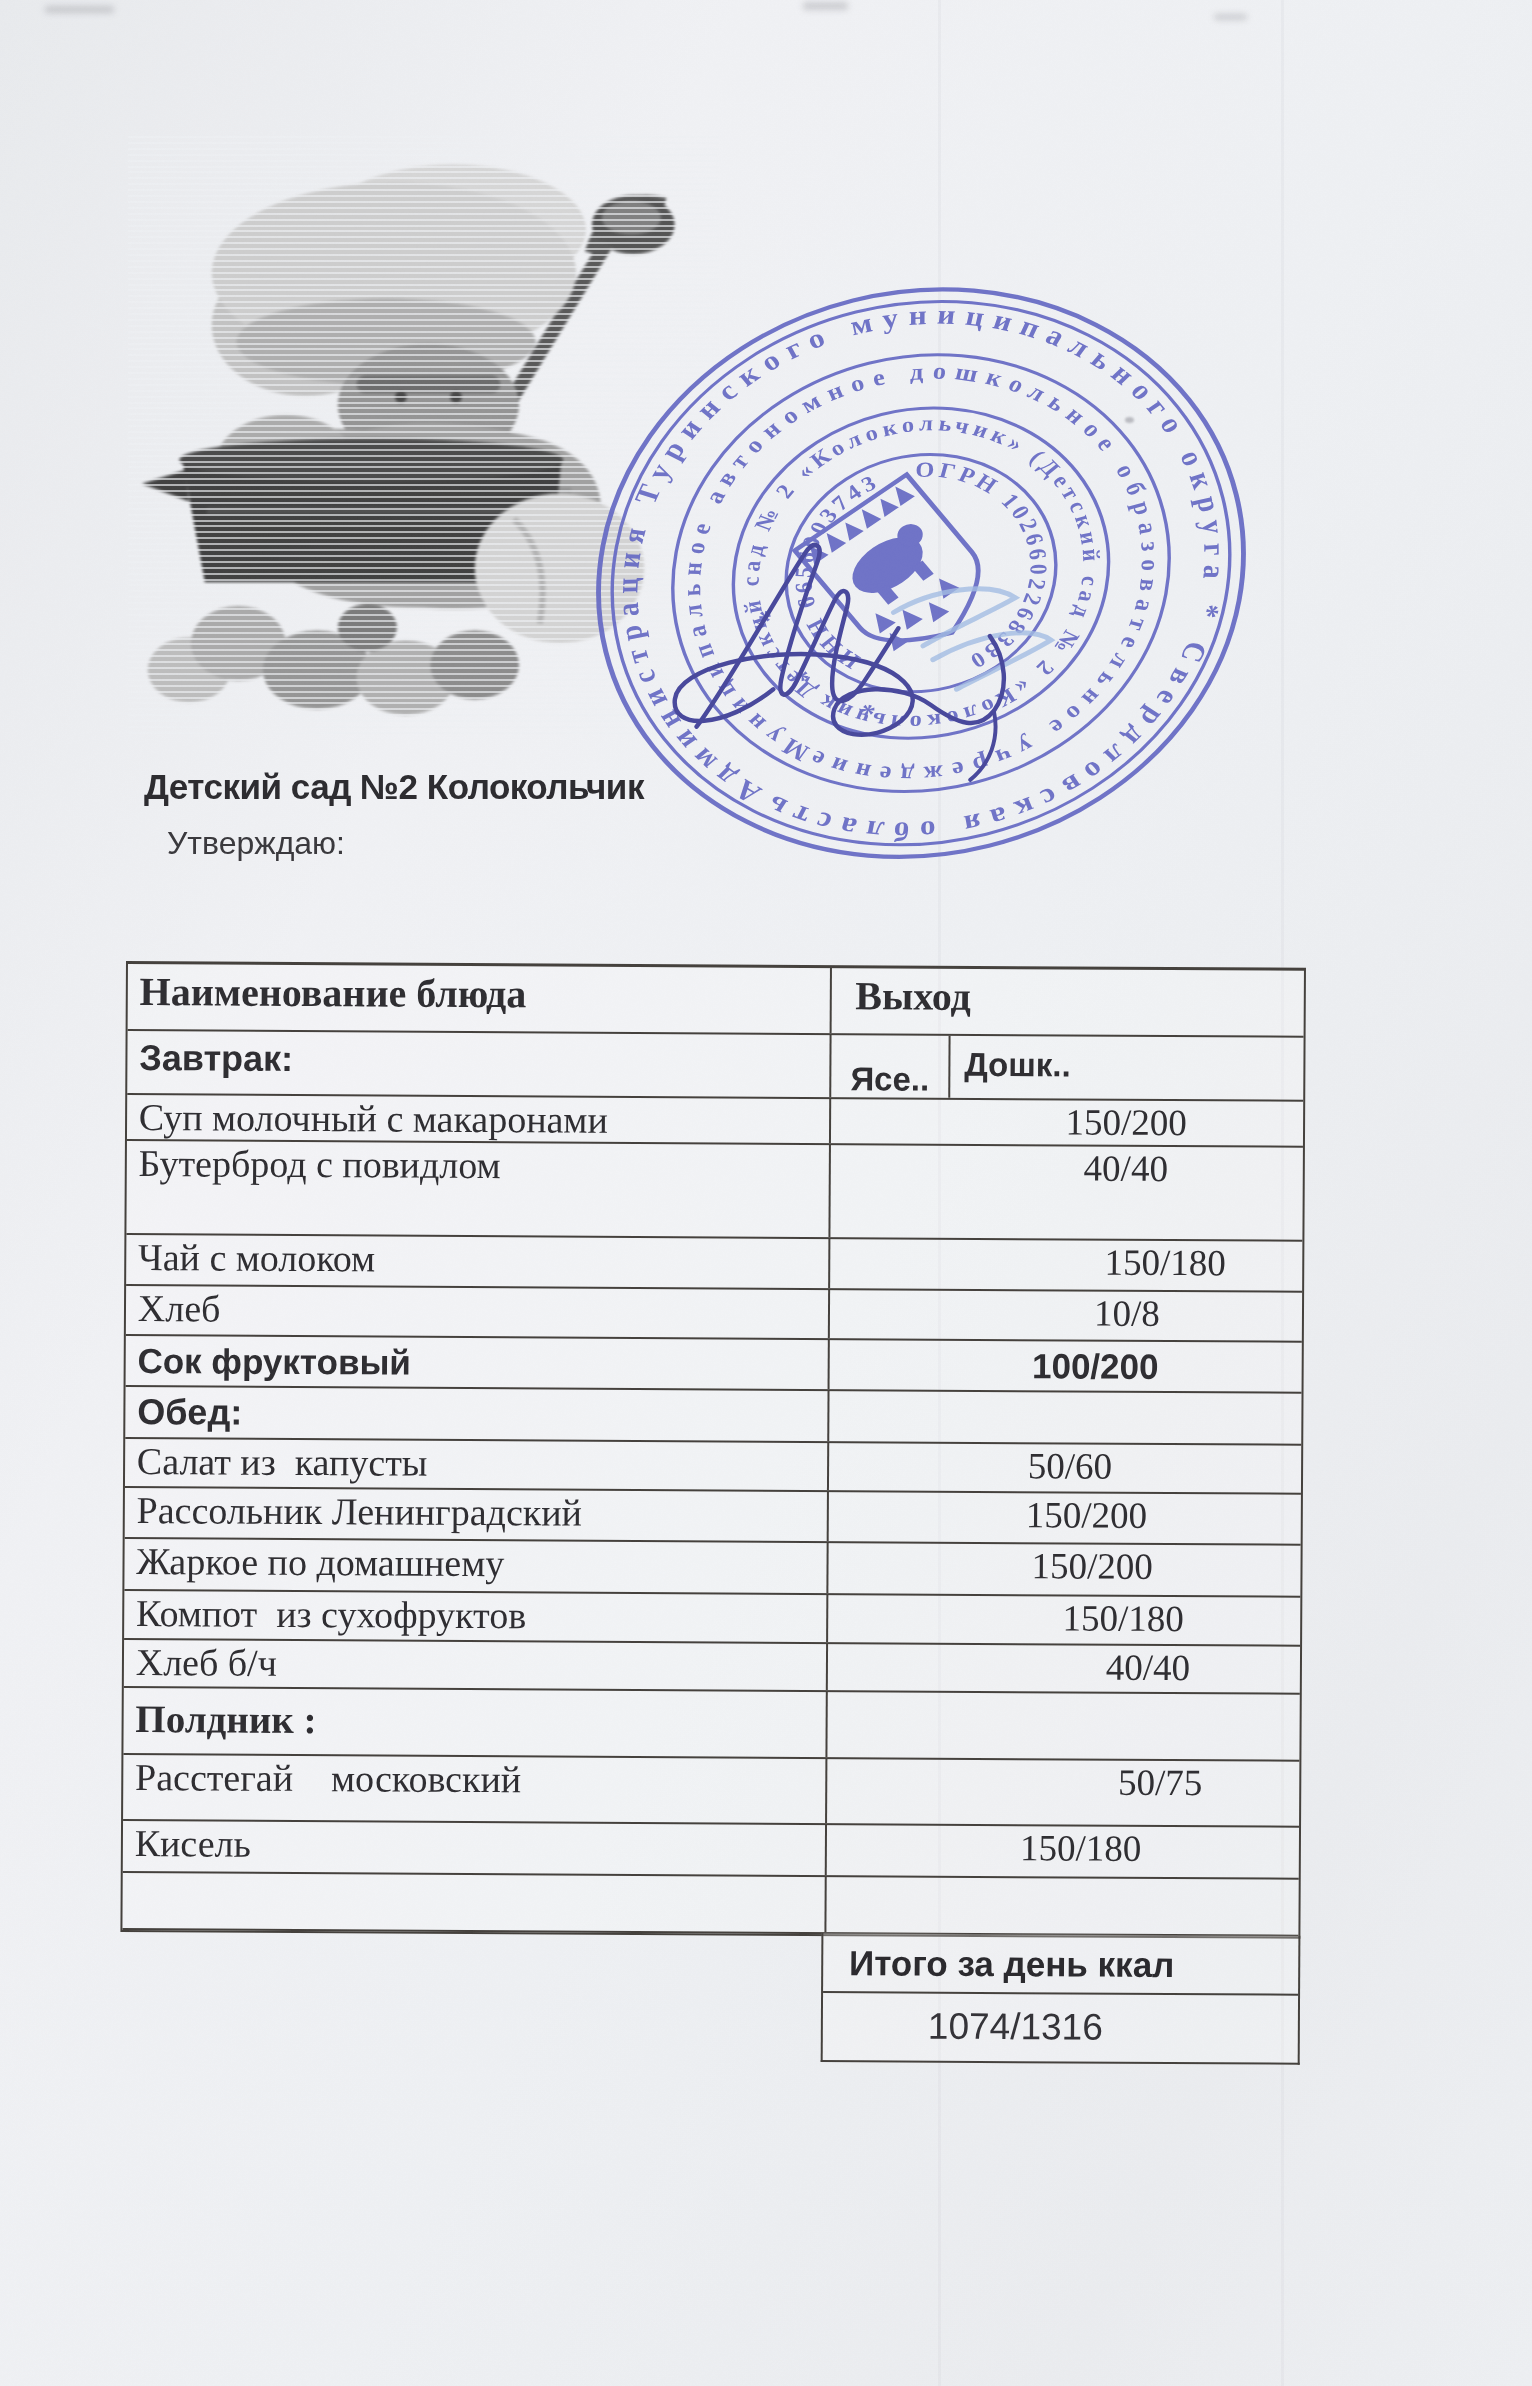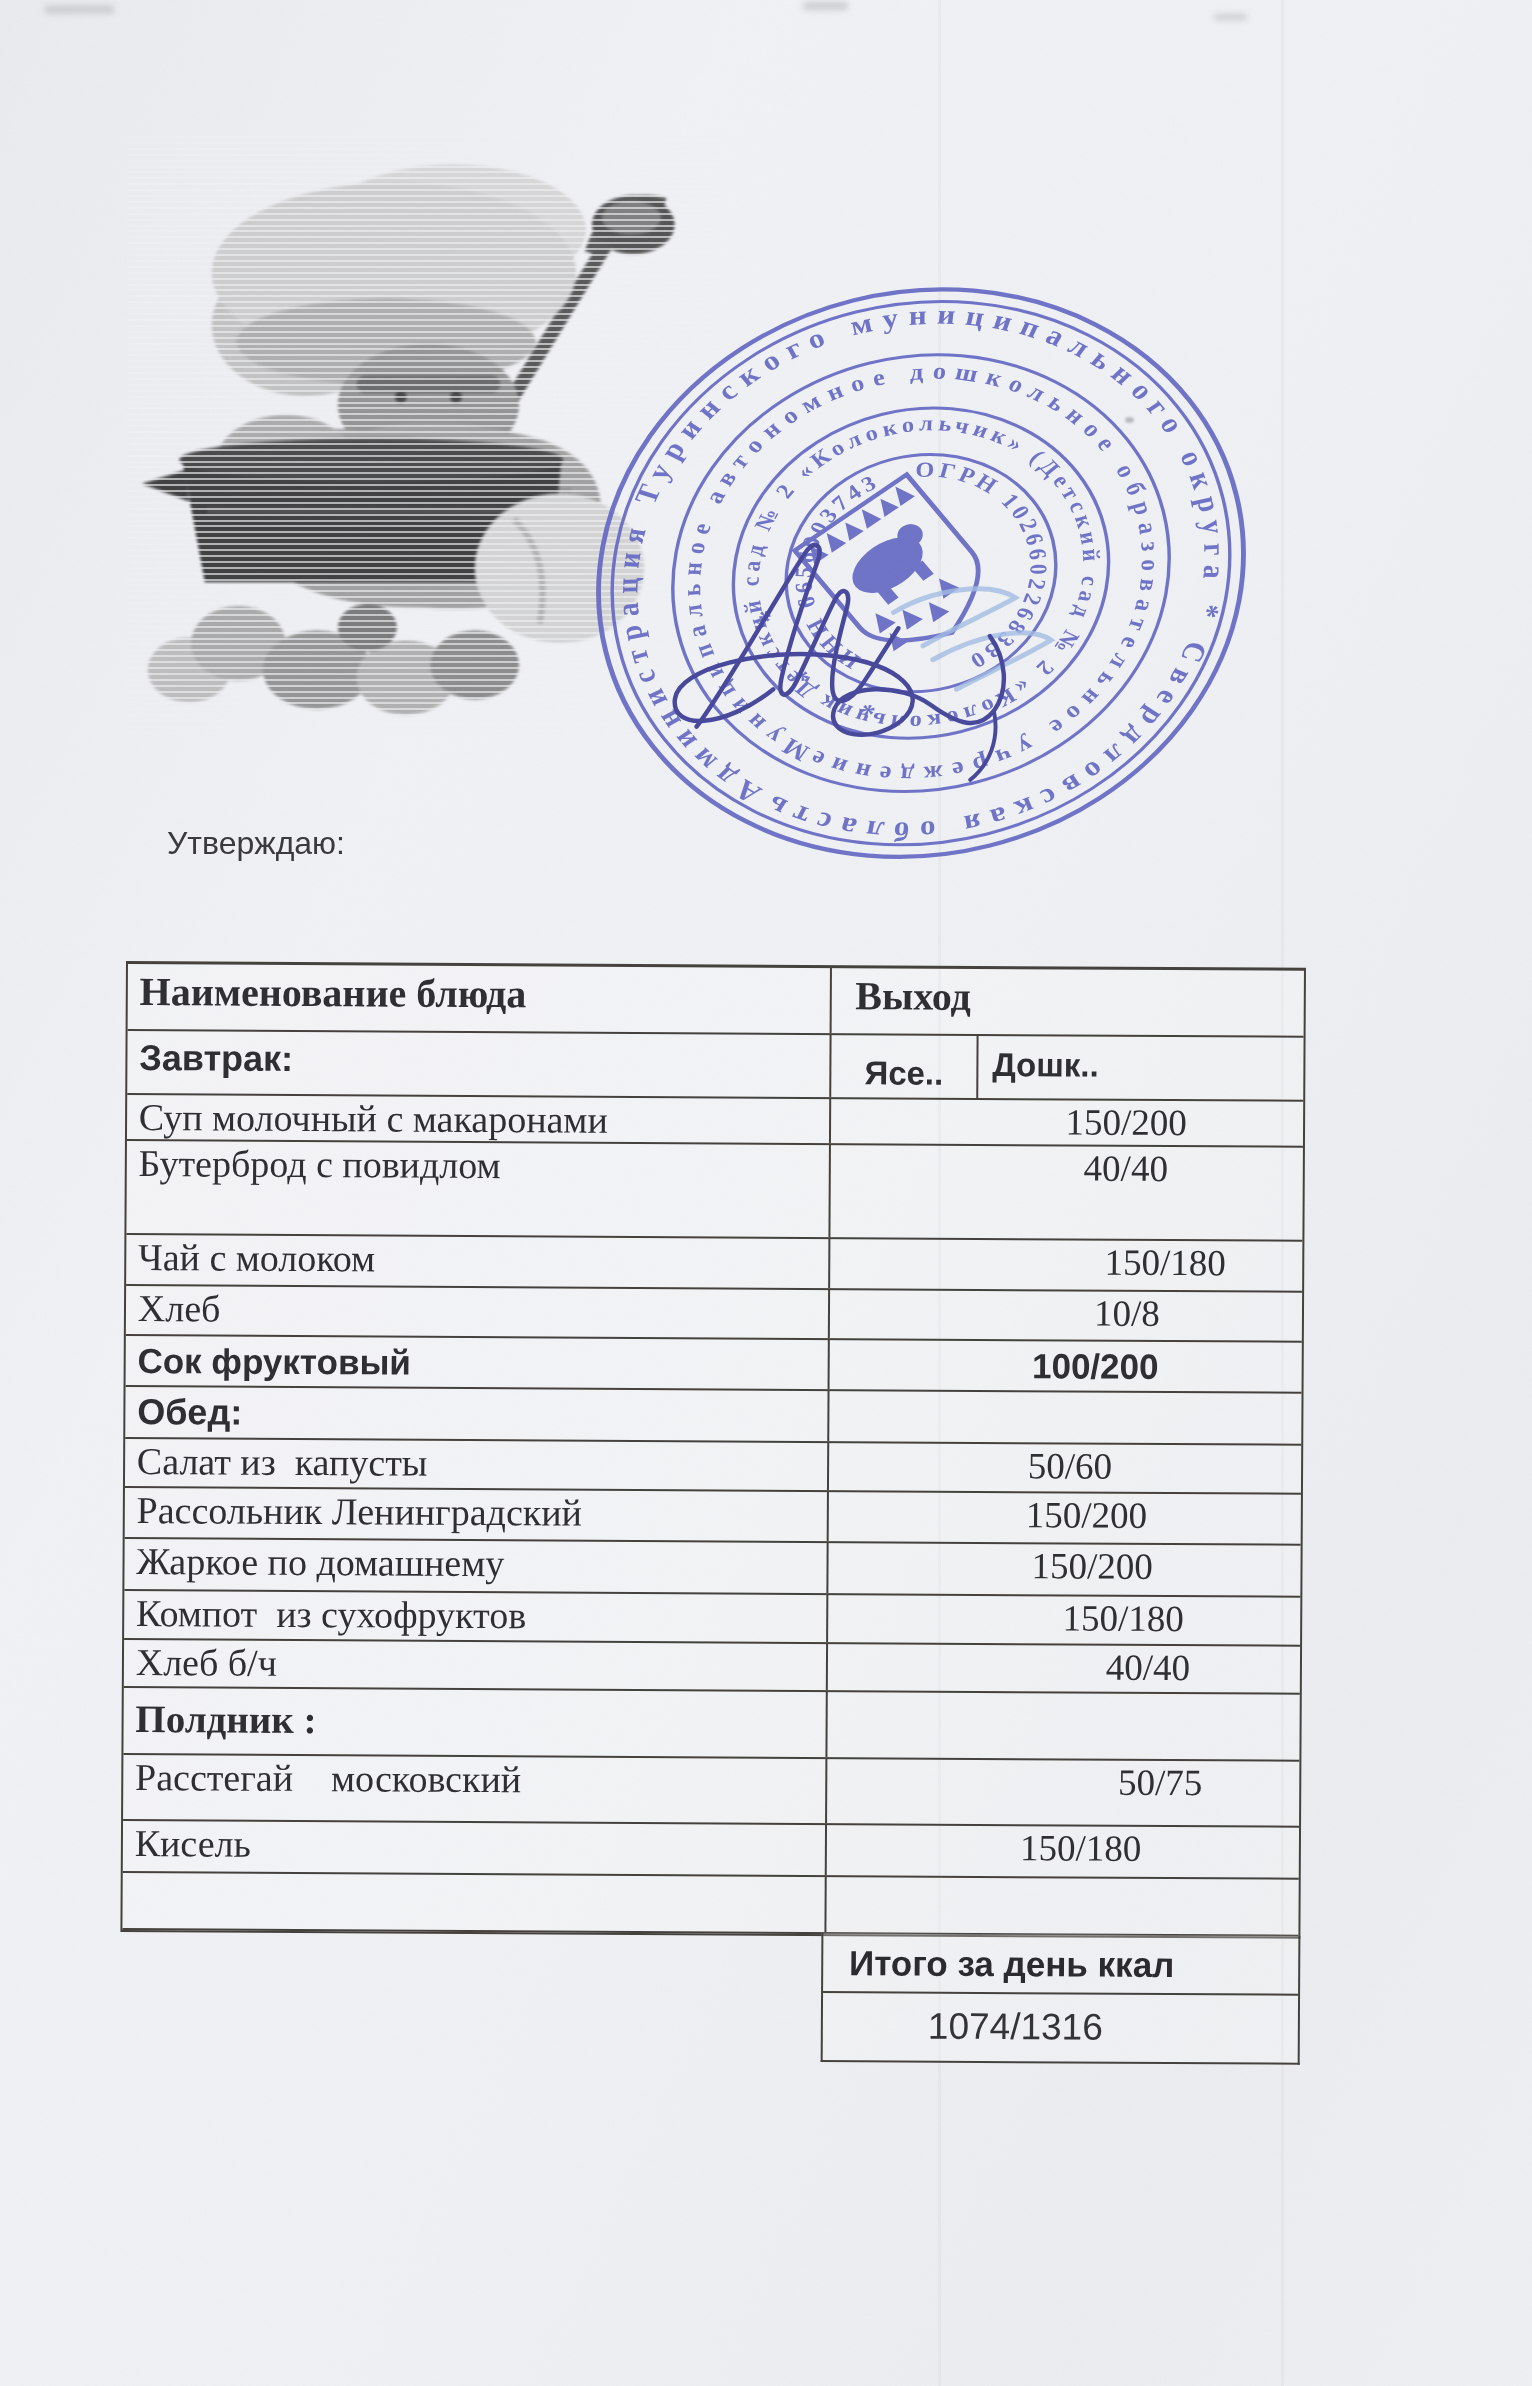--- a/index.html
+++ b/index.html
@@ -37,22 +37,22 @@
   .trow:last-child{border-bottom:2px solid #44403c;}
   .cname{width:704px;border-right:2px solid #44403c;padding:2px 7.9px 0 11.8px;align-self:stretch;
     font-family:"Liberation Serif",serif;font-size:38px;line-height:1.08;white-space:pre;}
   .cval{flex:1;display:flex;justify-content:center;padding-top:2px;align-self:stretch;
     font-family:"Liberation Serif",serif;font-size:37px;line-height:1.08;}
   .r-head{height:67px;}
   .r-head .cname,.r-head .cval{font-weight:700;font-size:40px;padding-top:5.9px;}
   .r-head .cval{justify-content:flex-start;padding-left:23.6px;}
   .r-sub{height:64px;}
   .r-sub .cname{font-family:"Liberation Sans",sans-serif;font-weight:700;font-size:36px;padding-top:7.9px;}
-  .sub-a{width:147px;border-right:2px solid #44403c;align-self:stretch;display:flex;justify-content:center;
-    font-family:"Liberation Sans",sans-serif;font-weight:700;font-size:33px;padding-top:19px;}
+  .sub-a{width:119px;border-right:2px solid #44403c;align-self:stretch;display:flex;justify-content:center;
+    font-family:"Liberation Sans",sans-serif;font-weight:700;font-size:33px;padding-top:25px;}
   .sub-b{flex:1;align-self:stretch;font-family:"Liberation Sans",sans-serif;font-weight:700;
     font-size:33px;padding:9.9px 0 0 13.8px;}
   .k-bold .cname,.k-bold .cval{font-family:"Liberation Sans",sans-serif;font-weight:700;font-size:35px;padding-top:5.9px;}
   .k-section .cname{font-family:"Liberation Sans",sans-serif;font-weight:700;font-size:36px;padding-top:5.9px;}
   .k-section-serif .cname{font-weight:700;font-size:39px;padding-top:9.9px;}
   
   .totals{position:absolute;left:701px;top:968px;width:479px;border:2px solid #44403c;border-top:none;
     background:rgba(250,250,252,.25);}
   .tot-row{display:flex;justify-content:center;align-items:flex-start;border-bottom:2px solid #44403c;}
   .tot-row:last-child{border-bottom:none;}
@@ -174,20 +174,21 @@
     </g>
 
     <g fill="none" stroke-linecap="round">
       <path d="M 322 352 C 362 328 420 320 446 337 C 420 352 382 368 352 386 M 362 400 C 412 372 462 366 482 380 C 452 398 412 416 386 430" stroke="#9db9e2" stroke-width="5" opacity=".8"></path>
       <path d="M 122 468 C 152 428 202 338 232 292 C 242 277 251 283 245 300 C 230 341 214 392 208 420 C 204 440 214 441 224 421 C 238 392 252 360 262 340 C 270 324 279 329 275 346 C 267 376 258 410 260 430 C 262 449 277 444 291 424 C 303 406 317 384 327 368" stroke="#3c3c96" stroke-width="4.5"></path>
       <path d="M 200 430 C 150 470 96 472 100 440 C 104 408 190 388 260 396 C 330 404 360 436 330 462 C 300 486 252 478 262 450 C 272 424 330 424 360 446 C 388 466 408 472 424 452 C 440 430 436 398 420 376" stroke="#3c3c96" stroke-width="4.5"></path>
       <path d="M 424 452 C 430 480 420 506 400 522" stroke="#3c3c96" stroke-width="4"></path>
     </g>
   </svg>
 
+  <div class="hdr title">Детский сад №2 Колокольчик</div>
   <div class="hdr approve">Утверждаю:</div>
 
   <div class="tablewrap">
     <div class="grid">
       <div class="trow r-head">
         <div class="cname">Наименование блюда</div>
         <div class="cval">Выход</div>
       </div>
       <div class="trow r-sub">
         <div class="cname">Завтрак:</div>

